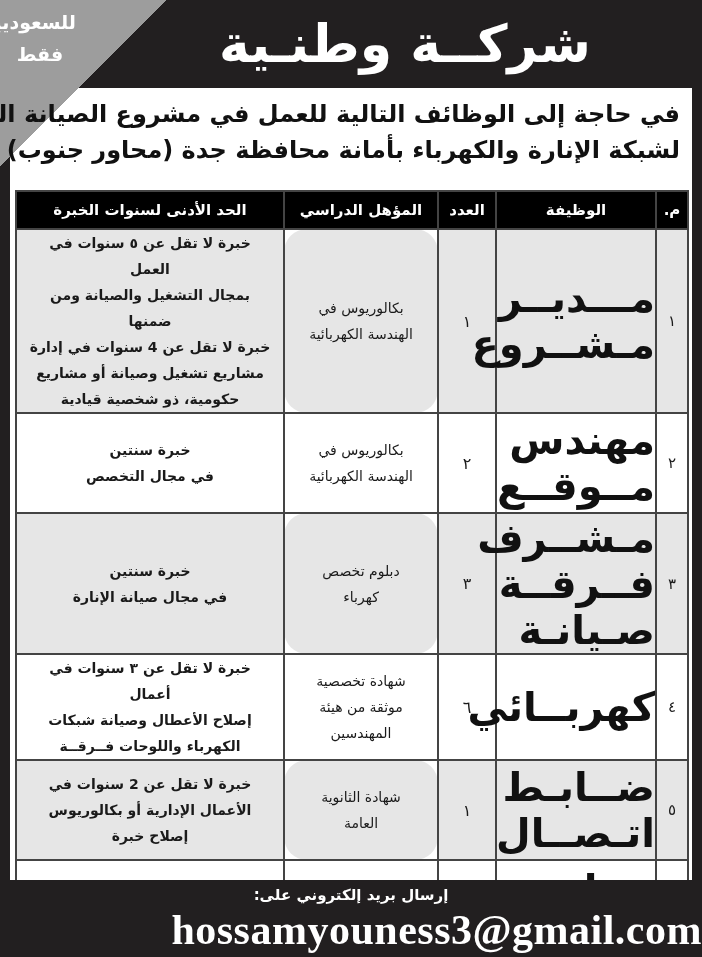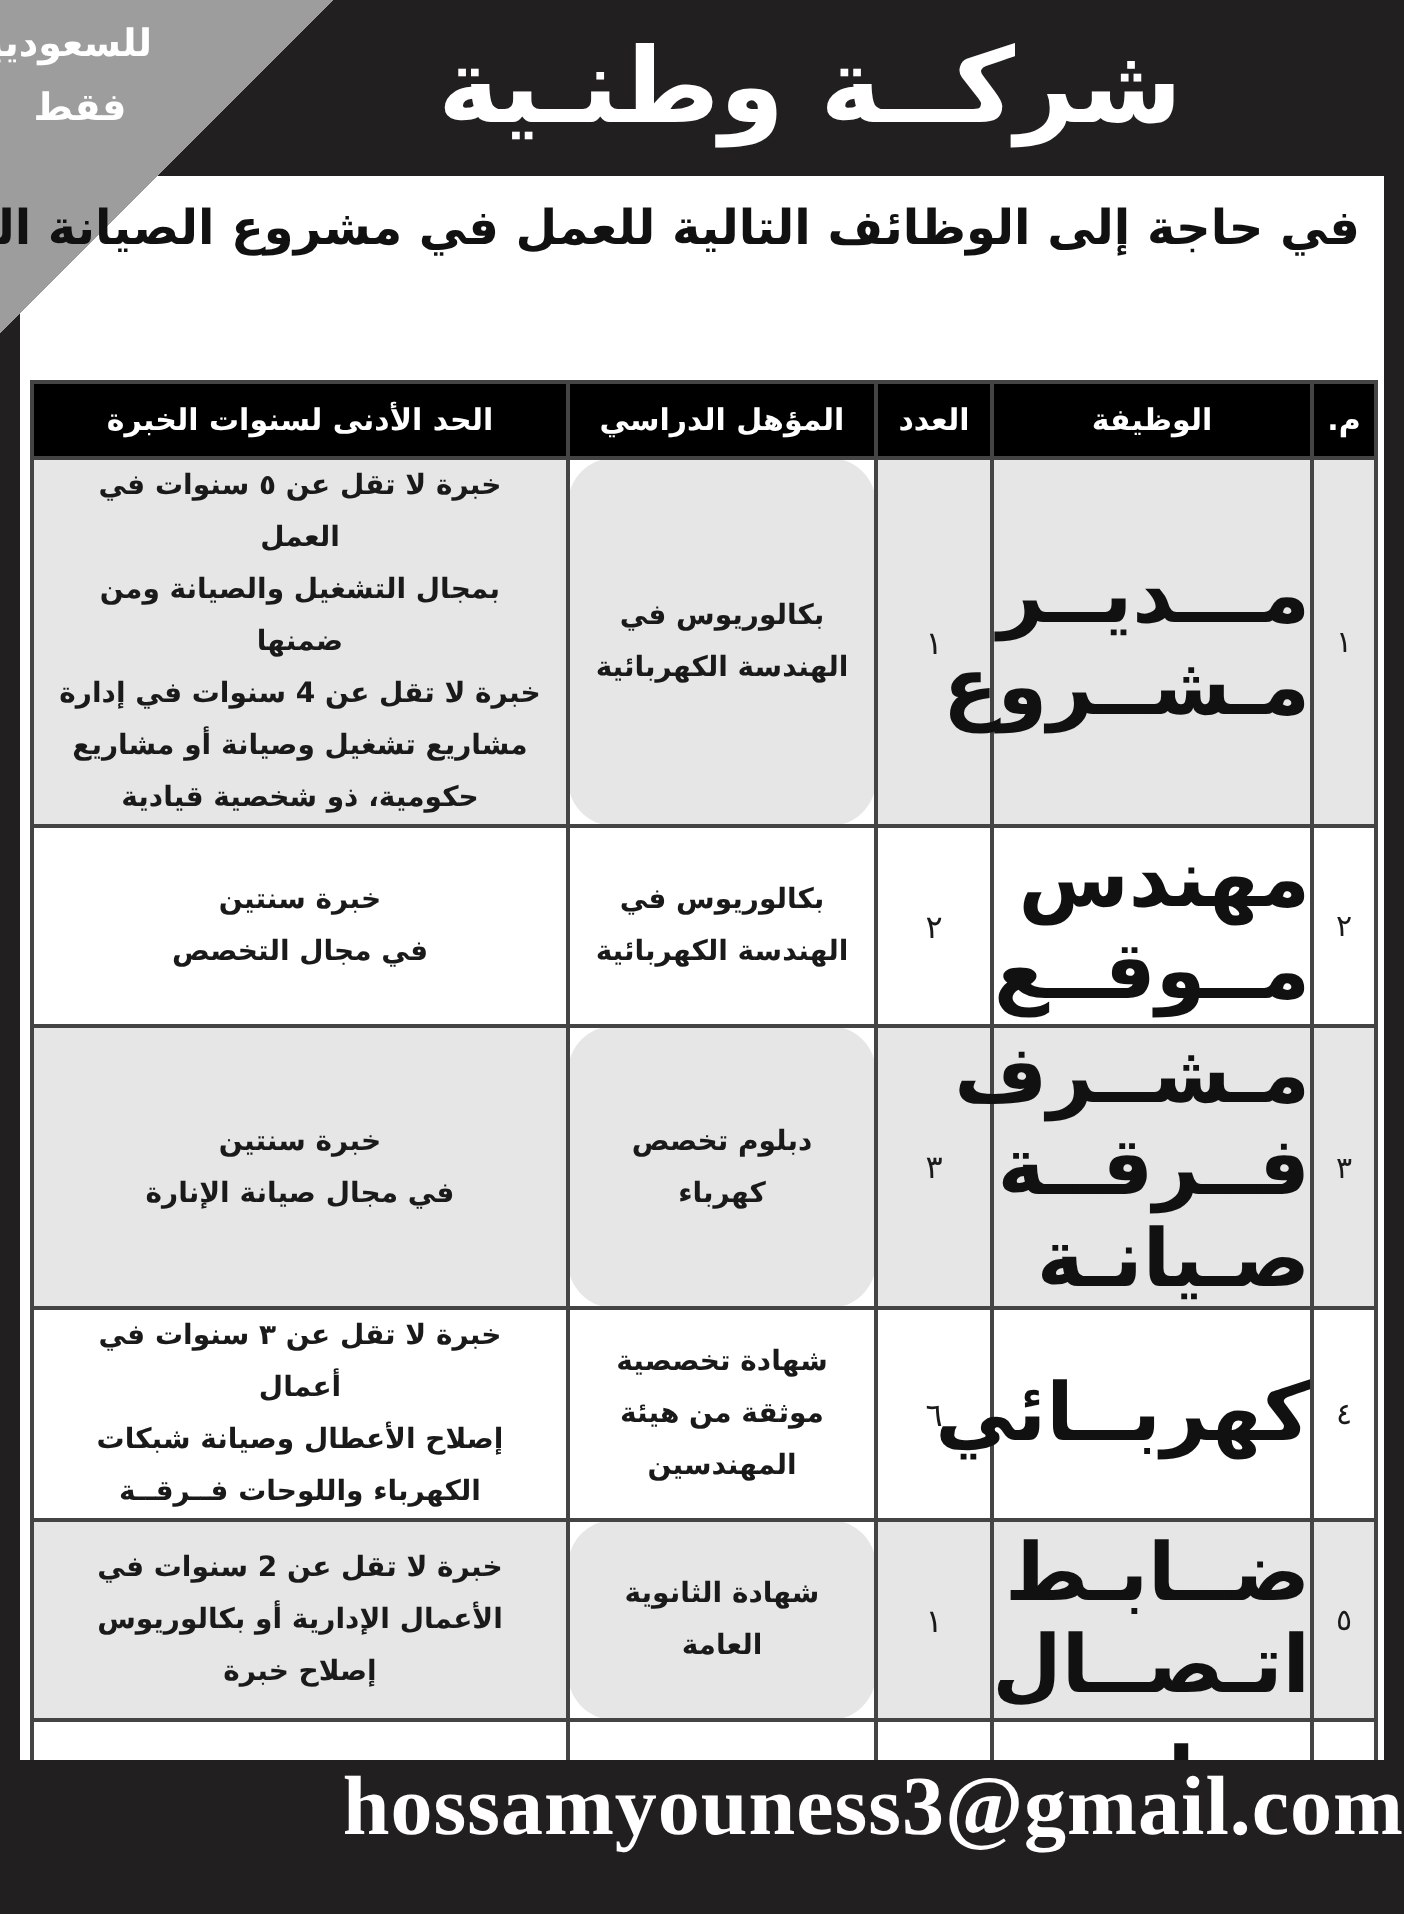--- a/index.html
+++ b/index.html
@@ -57,21 +57,21 @@
     tr.row-grey td { background: #e6e6e6; }
     tr.row-white td { background: #ffffff; }
 
     td.num { font-size: 15px; font-weight: normal; }
     td.title {
       font-size: 40px; font-weight: bold; line-height: 46px; color: #111;
       letter-spacing: 2px;
       padding-left: 24px;
     }
     td.count { font-size: 16px; }
-    td.qual { font-size: 14px; font-weight: bold; line-height: 26px; border-radius: 23px; }
+    td.qual { font-size: 14px; font-weight: normal; line-height: 26px; border-radius: 23px; }
     td.exp { font-size: 14px; font-weight: bold; line-height: 26px; padding: 0 10px; }
 
     .footer {
       position: absolute; left: 0; top: 880px; width: 702px; height: 77px; background: #221f20;
       text-align: center; color: #ffffff;
     }
     .footer-label {
       display: block; font-size: 15px; font-weight: bold; direction: rtl; margin-top: 4px; line-height: 22px;
     }
     .footer-email {
@@ -89,20 +89,21 @@
   <div class="panel"></div>
 
   <div class="corner-mask"></div>
   <div class="ribbon-text">
     <div>للسعوديين</div>
     <div>فقط</div>
   </div>
 
   <div class="intro">
     <div class="intro-line">في حاجة إلى الوظائف التالية للعمل في مشروع الصيانة الوقائية</div>
+    <div class="intro-line">لشبكة الإنارة والكهرباء بأمانة محافظة جدة (محاور جنوب)</div>
   </div>
 
   <table class="jobs">
     <colgroup>
       <col class="c-num">
         <col class="c-title">
         <col class="c-count">
         <col class="c-qual">
         <col class="c-exp">
     </colgroup>
@@ -219,15 +220,16 @@
         </td>
         <td class="exp">
           <div>خبرة سنتين</div>
           <div>في مجال حساب الكميات</div>
         </td>
       </tr>
     </tbody>
   </table>
 
   <div class="footer">
+    <span class="footer-label">إرسال بريد إلكتروني على:</span>
     <span class="footer-email">hossamyouness3@gmail.com</span>
   </div>
 </div>
 
 </body></html>

